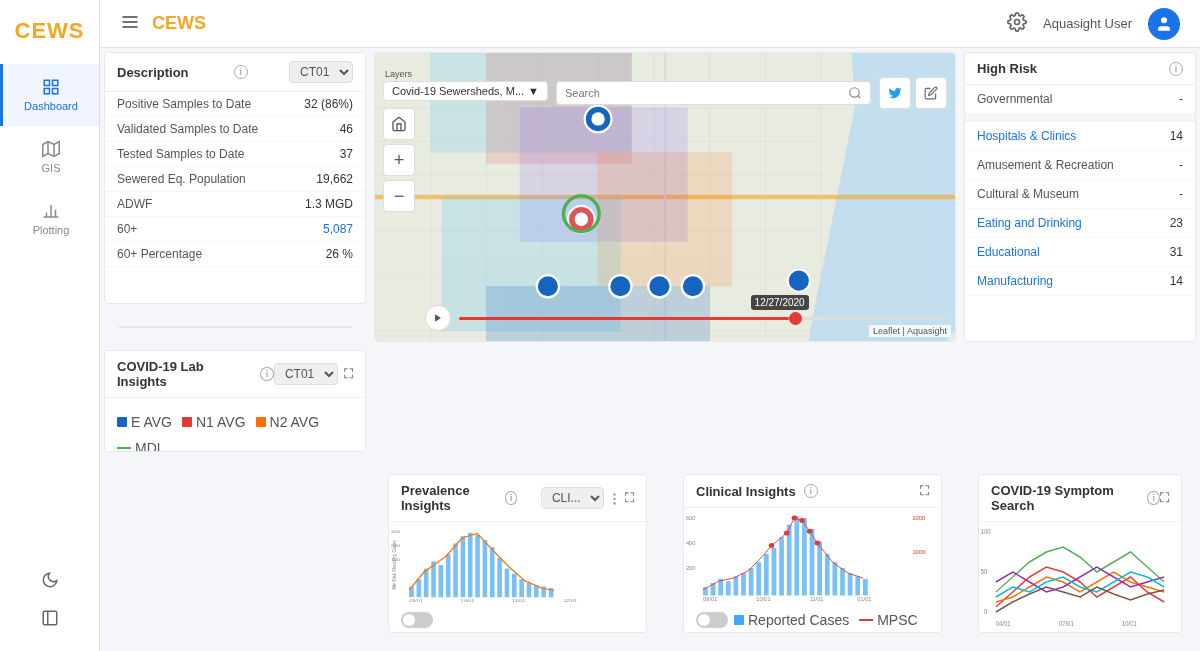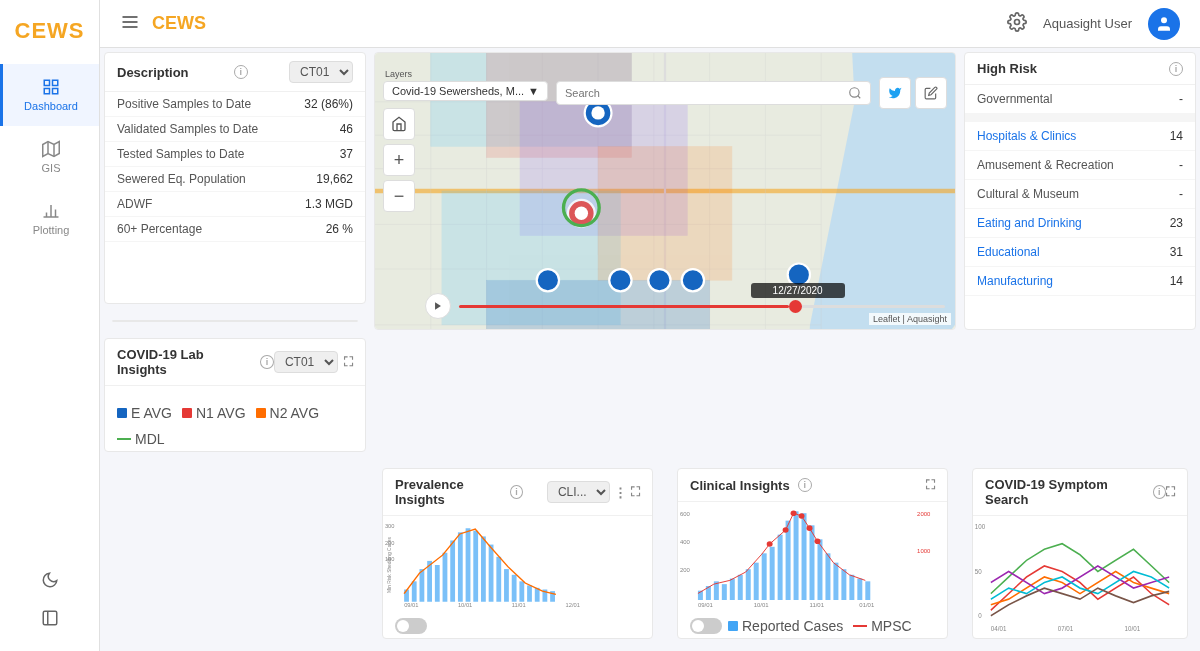--- a/index.html
+++ b/index.html
@@ -61,21 +61,21 @@
     .legend-line { width: 14px; height: 2px; }
     
     
     .risk-panel { display: flex; flex-direction: column; overflow-y: auto; }
     .risk-row { display: flex; justify-content: space-between; align-items: center; padding: 7px 12px; border-bottom: 1px solid #f5f5f5; font-size: 12px; }
     .risk-row .label { color: #1a73e8; }
     .risk-row .label.plain { color: #555; }
     .risk-row .val { color: #333; font-weight: 500; }
     .risk-divider { height: 8px; background: #f5f5f5; }
     
-    .small-panel { background: #fff; border: 1px solid #e8e8e8; border-radius: 4px; margin: 12px; overflow: hidden; display: flex; flex-direction: column; }
+    .small-panel { background: #fff; border: 1px solid #e8e8e8; border-radius: 4px; margin: 18px; overflow: hidden; display: flex; flex-direction: column; }
     
     
     .toggle { width: 32px; height: 16px; background: #ccc; border-radius: 8px; position: relative; cursor: pointer; }
     .toggle-knob { width: 12px; height: 12px; background: white; border-radius: 50%; position: absolute; top: 2px; left: 2px; transition: left 0.2s; }
     
     .panel-footer { padding: 4px 12px; display: flex; align-items: center; gap: 6px; }
     .footer-legend { display: flex; gap: 10px; flex-wrap: wrap; }
   </style>
 </head>
 <body>
@@ -182,20 +182,24 @@
           <span class="label">Tested Samples to Date</span>
           <span class="value">37</span>
         </div>
         <div class="desc-row">
           <span class="label">Sewered Eq. Population</span>
           <span class="value">19,662</span>
         </div>
         <div class="desc-row">
           <span class="label">ADWF</span>
           <span class="value">1.3 MGD</span>
+        </div>
+        <div class="desc-row">
+          <span class="label">60+</span>
+          <span class="value highlight">5,087</span>
         </div>
         <div class="desc-row">
           <span class="label">60+ Percentage</span>
           <span class="value">26 %</span>
         </div>
       </div>
     </div>
 
     <div class="panel map-panel" style="grid-row:1/3; position:relative;">
       
@@ -299,21 +303,21 @@
         <div style="background:white;border:1px solid #ddd;border-radius:50%;width:26px;height:26px;display:flex;align-items:center;justify-content:center;cursor:pointer;">
           <svg width="10" height="10" viewBox="0 0 24 24" fill="#555">
               <polygon points="5 3 19 12 5 21 5 3"></polygon>
             </svg>
         </div>
         <div style="flex:1;position:relative;">
           <div style="height:3px;background:#ddd;border-radius:2px;position:relative;">
             <div style="position:absolute;left:0;top:0;height:100%;width:68%;background:#e53935;border-radius:2px;"></div>
             <div style="position:absolute;left:68%;top:-5px;width:13px;height:13px;background:#e53935;border-radius:50%;"></div>
           </div>
-          <div style="position:absolute;bottom:10px;left:60%;background:rgba(0,0,0,0.7);color:white;padding:2px 22px;border-radius:3px;font-size:10px;white-space:nowrap;">12/27/2020</div>
+          <div style="position:absolute;bottom:10px;left:60%;background:rgba(0,0,0,0.7);color:white;padding:2px 4px;border-radius:3px;font-size:10px;white-space:nowrap;">12/27/2020</div>
         </div>
       </div>
 
       <div style="position:absolute;bottom:4px;right:4px;font-size:9px;color:#555;background:rgba(255,255,255,0.8);padding:1px 4px;">Leaflet | Aquasight</div>
     </div>
 
     <div class="panel risk-panel" style="grid-row:1/3;overflow-y:auto;">
       <div class="panel-header">
         <span>High Risk</span>
         <span class="info-icon">i</span>

